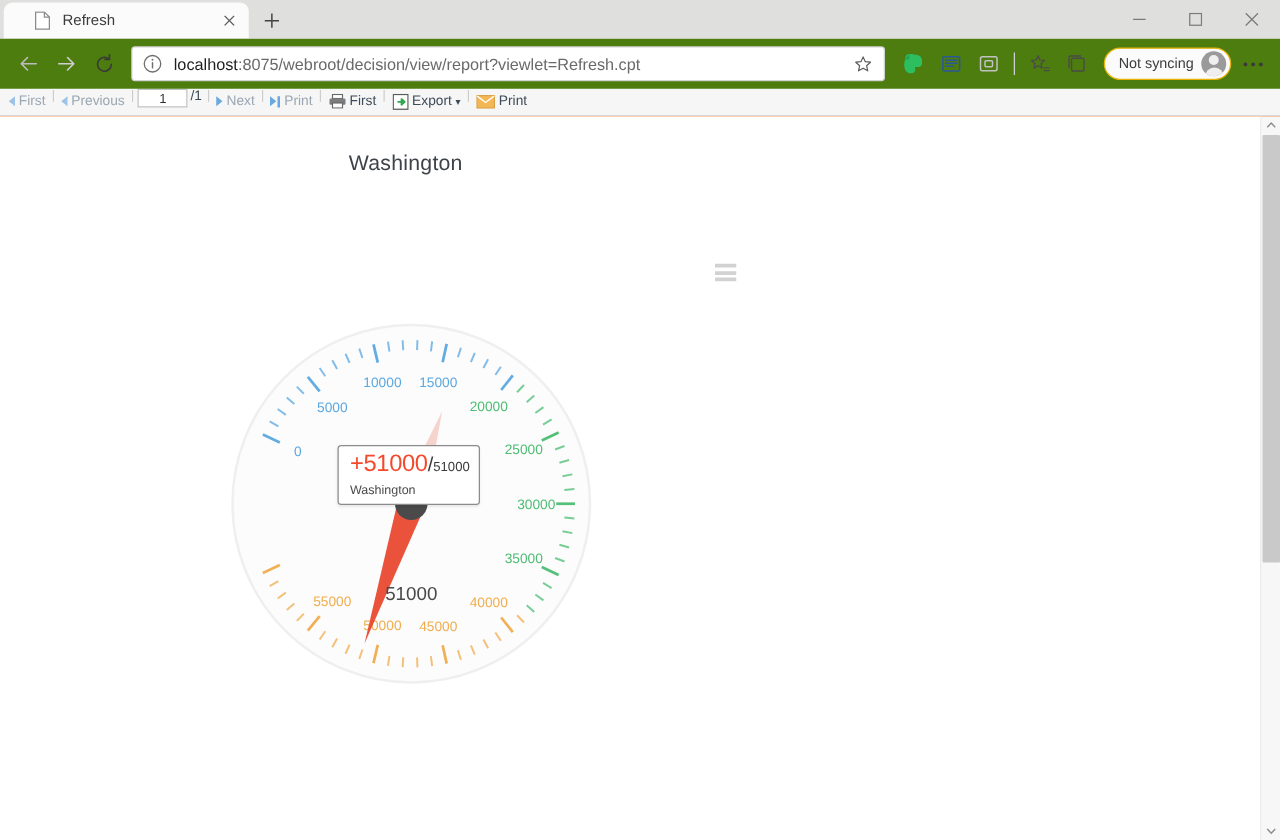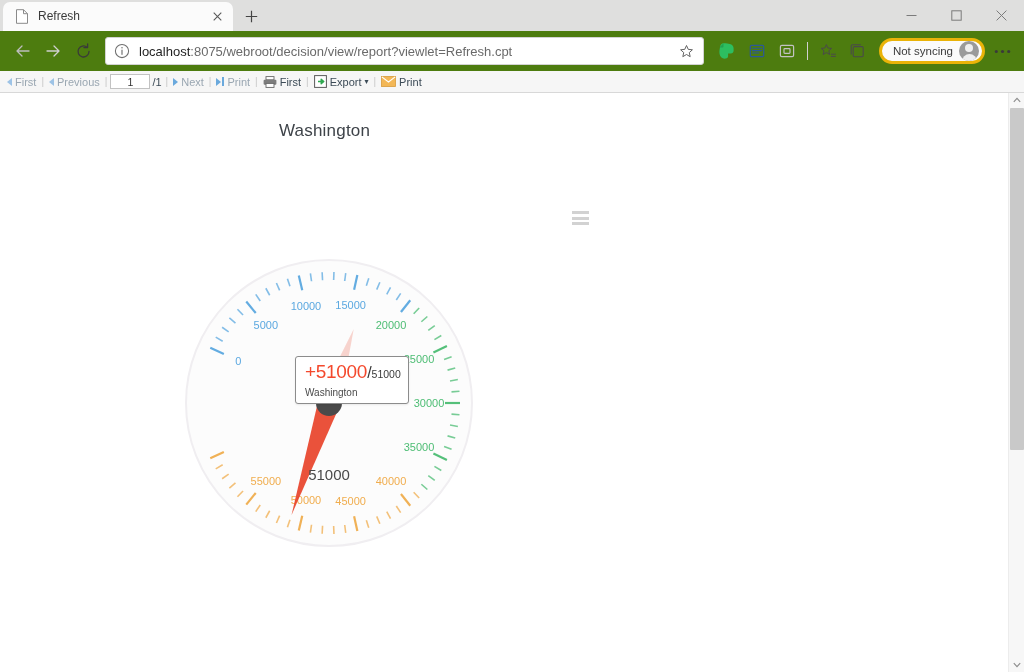--- a/index.html
+++ b/index.html
@@ -21,25 +21,25 @@
   
   .tabstrip {
     height: 31px;
     background: #dfdfde;
     display: flex;
     align-items: flex-end;
     position: relative;
     flex: 0 0 auto;
   }
   .tab {
-    width: 230px; height: 29px;
+    width: 196px; height: 29px;
     background: #fbfbfb;
     border-radius: 7px 7px 0 0;
     display: flex; align-items: center;
-    padding: 0 8px 0 12px;
+    padding: 0 8px 0 24px;
     margin-left: 3px;
     position: relative;
   }
   .tab-favicon {
     width: 14px; height: 15px;
     flex: 0 0 auto;
     margin-right: 9px;
     position: relative;
   }
   .tab-favicon svg { display:block; }
@@ -139,21 +139,21 @@
     color: #4a4a4a;
   }
   .toolsep {
     width: 1px; height: 18px;
     background: #d0d0d0;
     margin: 0 5px;
     flex: 0 0 auto;
   }
   .profile-pill {
     height: 26px;
-    border: 3px solid #eab308;
+    border: 1px solid #eab308;
     border-radius: 13px;
     display: flex; align-items: center;
     padding: 0 3px 0 11px;
     margin: 0 3px 0 6px;
     flex: 0 0 auto;
     background: #fbfbfb;
   }
   .profile-pill .ptext {
     font-size: 11.5px;
     color: #3c3c3c;
@@ -191,21 +191,20 @@
     letter-spacing: 1px;
     flex: 0 0 auto;
   }
 
   
   .report-toolbar {
     height: 22px;
     background: #f6f6f6;
     border-bottom: 1px solid #d8d8d8;
     display: flex;
-    align-items: center;
     padding: 0 3px;
     font-size: 11px;
     color: #8a9aa8;
     flex: 0 0 auto;
     white-space: nowrap;
   }
   .rt-item {
     display: inline-flex;
     align-items: center;
     gap: 3px;
@@ -308,21 +307,20 @@
   .value-box {
     position: absolute;
     left: 270px; top: 263px;
     width: 114px; height: 48px;
     background: #ffffff;
     border: 1px solid #8c8c8c;
     border-radius: 3px;
     box-shadow: 0 1px 2px rgba(0,0,0,0.08);
     padding: 4px 7px 0 9px;
     z-index: 5;
-    margin-left: 25px;
   }
   .vb-row1 { line-height: 21px; white-space: nowrap; }
   .vb-main {
     font-size: 19px;
     color: #f4492d;
     letter-spacing: -0.3px;
   }
   .vb-total {
     font-size: 10.5px;
     color: #3a3a3a;

